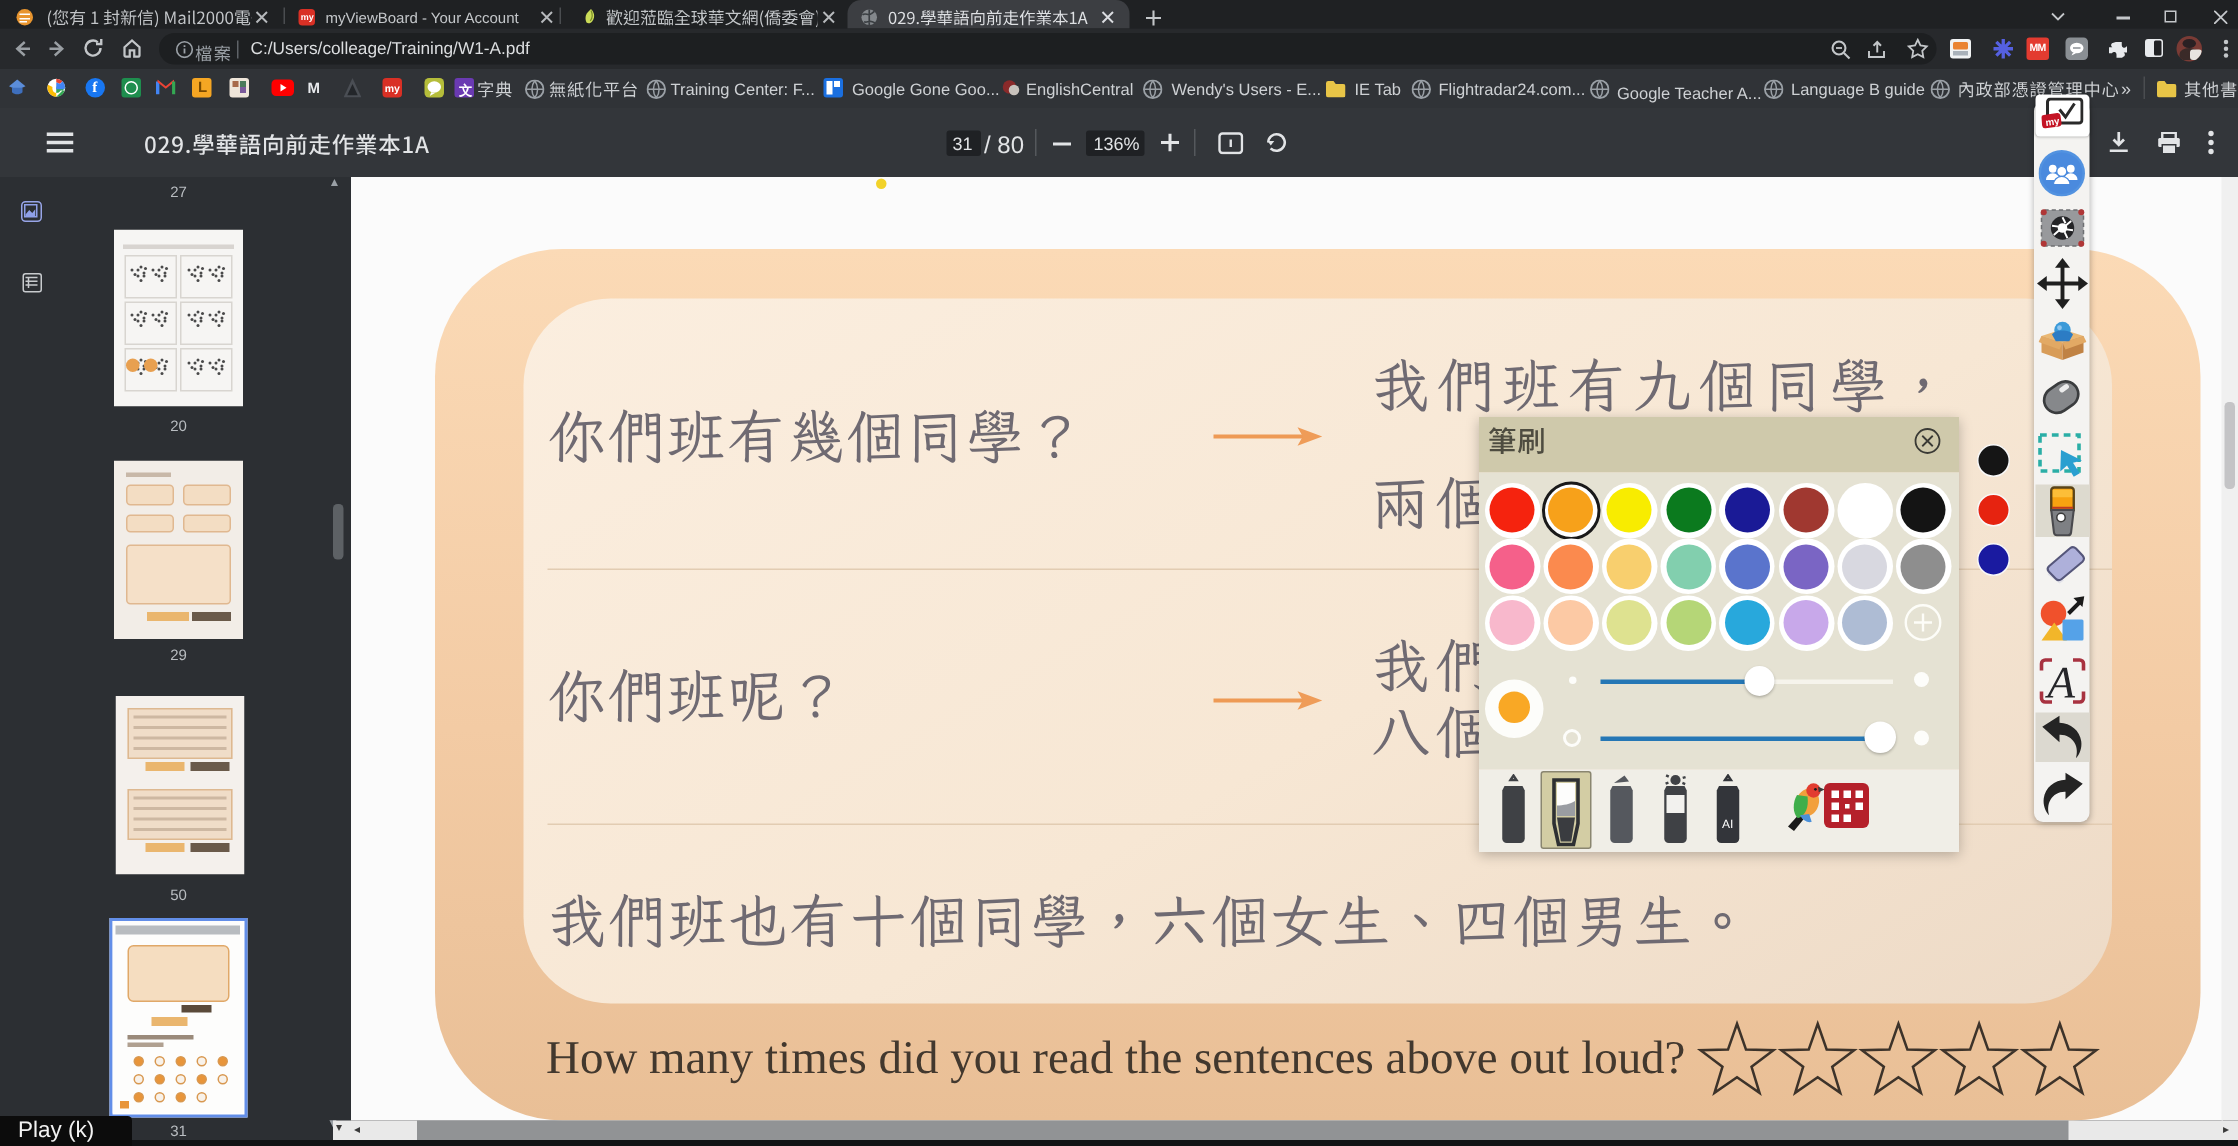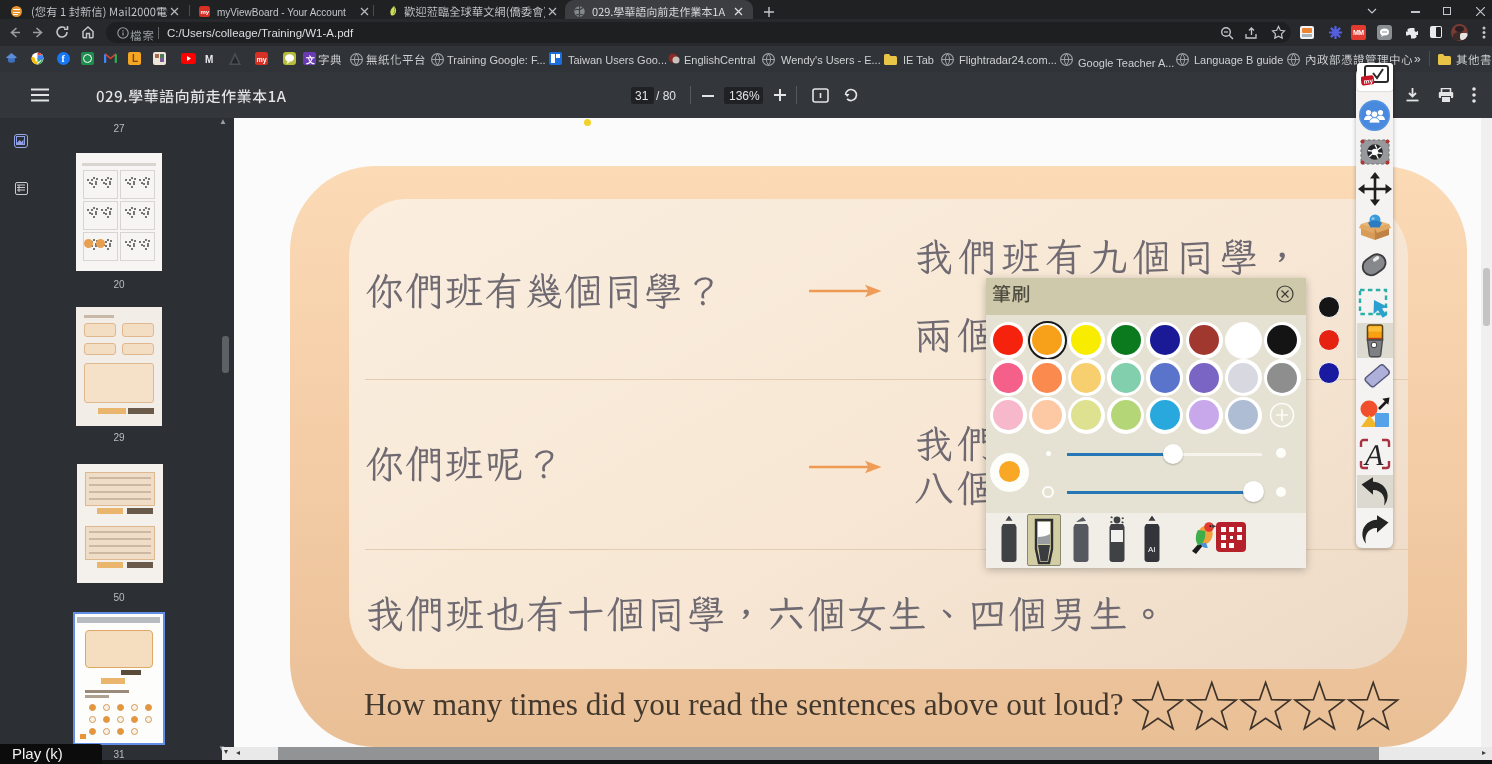--- a/index.html
+++ b/index.html
@@ -253,26 +253,26 @@
   </div>
 <svg style="position:absolute;left:366px;top:48px" width="64" height="21" viewBox="0 -16 64 21">
     <path d="M2.9 -9.7 3.7 -9.5Q3.4 -8.9 2.9 -8.2Q2.5 -7.6 2 -7.1Q1.5 -6.5 1 -6.1Q1 -6.2 0.9 -6.3Q0.8 -6.5 0.7 -6.6Q0.6 -6.7 0.5 -6.8Q1.2 -7.3 1.8 -8.1Q2.5 -8.9 2.9 -9.7ZM2.6 -8.3H10.5V-7.6H2.3ZM1 -5.6H10.6V-4.8H1ZM0.6 -2.9H10.8V-2.1H0.6ZM4.4 -6.9H5.1V-2.5H4.4ZM2.4 -6.9H3.2V-2.4H2.4ZM6.5 -6.9H7.2V-2.4H6.5ZM8.5 -6.9H9.3V-2.4H8.5ZM3.9 -1.3 4.7 -1.4Q4.9 -0.9 4.9 -0.3Q5 0.3 5 0.7L4.2 0.8Q4.2 0.6 4.1 0.2Q4.1 -0.2 4.1 -0.6Q4 -1 3.9 -1.3ZM6.3 -1.3 7.1 -1.5Q7.3 -1.1 7.4 -0.7Q7.6 -0.4 7.7 -0Q7.8 0.4 7.9 0.6L7 0.8Q6.9 0.4 6.7 -0.2Q6.5 -0.8 6.3 -1.3ZM8.7 -1.4 9.5 -1.7Q9.7 -1.3 9.9 -0.9Q10.2 -0.5 10.4 -0.1Q10.6 0.3 10.7 0.5L9.9 0.9Q9.8 0.6 9.6 0.2Q9.4 -0.2 9.1 -0.6Q8.9 -1 8.7 -1.4ZM2 -1.6 2.8 -1.4Q2.7 -1 2.5 -0.6Q2.3 -0.2 2.1 0.2Q1.9 0.6 1.7 0.9L0.8 0.6Q1 0.3 1.2 -0.1Q1.5 -0.4 1.7 -0.8Q1.9 -1.2 2 -1.6Z M20 -8.4H20.8Q20.8 -7 20.9 -5.7Q20.9 -4.4 21 -3.4Q21.1 -2.3 21.3 -1.6Q21.5 -0.8 21.7 -0.4Q21.9 -0 22.2 -0Q22.3 -0 22.4 -0.5Q22.5 -0.9 22.5 -1.8Q22.6 -1.7 22.8 -1.6Q23 -1.5 23.2 -1.4Q23.1 -0.6 23 -0.1Q22.9 0.4 22.7 0.6Q22.4 0.8 22.1 0.8Q21.6 0.8 21.3 0.3Q20.9 -0.1 20.7 -1Q20.4 -1.8 20.3 -3Q20.1 -4.1 20.1 -5.5Q20 -6.9 20 -8.4ZM17.7 -5.1H22.9V-4.3H17.7ZM22.1 -9.5 22.8 -8.8Q22.1 -8.6 21.2 -8.4Q20.3 -8.2 19.4 -8.1Q18.4 -8 17.5 -7.8Q17.5 -8 17.4 -8.2Q17.4 -8.4 17.3 -8.5Q18.1 -8.7 19 -8.8Q19.9 -9 20.7 -9.1Q21.6 -9.3 22.1 -9.5ZM17.3 1 17.2 0.2 17.6 -0.1 20 -0.9Q20 -0.7 20.1 -0.5Q20.1 -0.3 20.1 -0.1Q19.3 0.2 18.7 0.3Q18.2 0.5 17.9 0.7Q17.6 0.8 17.5 0.8Q17.4 0.9 17.3 1ZM15.4 -5.1 16.1 -5.3Q16.3 -5 16.4 -4.6Q16.6 -4.1 16.7 -3.7Q16.9 -3.4 16.9 -3.1L16.2 -2.8Q16.2 -3.1 16 -3.5Q15.9 -3.9 15.8 -4.3Q15.6 -4.7 15.4 -5.1ZM14.3 -2.2 15 -2.3Q15.1 -1.7 15.2 -1.1Q15.3 -0.4 15.3 0.1L14.6 0.3Q14.6 -0.2 14.5 -0.9Q14.4 -1.6 14.3 -2.2ZM13 -2.3 13.7 -2.1Q13.6 -1.4 13.5 -0.6Q13.3 0.1 13.1 0.7Q13 0.6 12.9 0.6Q12.8 0.5 12.6 0.5Q12.5 0.4 12.4 0.4Q12.6 -0.1 12.7 -0.8Q12.9 -1.6 13 -2.3ZM12.7 -5.4Q12.7 -5.4 12.6 -5.6Q12.6 -5.7 12.5 -5.9Q12.5 -6 12.4 -6.1Q12.6 -6.2 12.7 -6.3Q12.9 -6.5 13.1 -6.8Q13.2 -6.9 13.4 -7.2Q13.6 -7.5 13.8 -7.9Q14.1 -8.3 14.3 -8.8Q14.5 -9.2 14.7 -9.7L15.5 -9.4Q15.2 -8.7 14.8 -8.1Q14.4 -7.4 14 -6.9Q13.6 -6.3 13.2 -5.8V-5.8Q13.2 -5.8 13.1 -5.7Q13.1 -5.7 12.9 -5.6Q12.8 -5.6 12.8 -5.5Q12.7 -5.4 12.7 -5.4ZM12.7 -5.4 12.7 -6 13.1 -6.2 15.2 -6.4Q15.1 -6.3 15.1 -6.1Q15.1 -5.9 15.1 -5.7Q14.4 -5.7 13.9 -5.6Q13.5 -5.5 13.2 -5.5Q13 -5.5 12.9 -5.4Q12.7 -5.4 12.7 -5.4ZM12.8 -2.8Q12.7 -2.8 12.7 -3Q12.6 -3.1 12.6 -3.3Q12.5 -3.5 12.5 -3.6Q12.7 -3.6 12.9 -3.8Q13.1 -4 13.4 -4.3Q13.5 -4.5 13.8 -4.8Q14.1 -5.2 14.5 -5.7Q14.9 -6.2 15.2 -6.8Q15.6 -7.3 15.9 -7.9L16.7 -7.5Q16.2 -6.7 15.6 -5.9Q15.1 -5.2 14.5 -4.5Q13.9 -3.8 13.3 -3.2V-3.2Q13.3 -3.2 13.2 -3.1Q13.1 -3.1 13 -3Q12.9 -3 12.8 -2.9Q12.8 -2.8 12.8 -2.8ZM12.8 -2.8 12.7 -3.4 13.1 -3.7 16.3 -4.1Q16.3 -4 16.3 -3.8Q16.3 -3.6 16.3 -3.4Q15.2 -3.3 14.5 -3.1Q13.9 -3 13.5 -3Q13.2 -2.9 13 -2.9Q12.8 -2.8 12.8 -2.8ZM15.6 -2.4 16.3 -2.6Q16.4 -2.2 16.6 -1.6Q16.8 -1 16.9 -0.6L16.2 -0.4Q16.1 -0.8 15.9 -1.4Q15.8 -2 15.6 -2.4ZM17.3 1Q17.2 0.9 17.2 0.7Q17.1 0.6 17 0.5Q16.9 0.4 16.9 0.3Q17 0.2 17.1 -0Q17.3 -0.2 17.3 -0.6V-8.5H18.1V0.1Q18.1 0.1 18 0.2Q17.8 0.3 17.7 0.4Q17.5 0.5 17.4 0.7Q17.3 0.8 17.3 1Z M29.6 -9.5H30.4V-1Q30.4 -0.7 30.5 -0.5Q30.6 -0.4 30.7 -0.3Q30.9 -0.3 31.2 -0.3Q31.3 -0.3 31.6 -0.3Q31.8 -0.3 32.2 -0.3Q32.5 -0.3 32.8 -0.3Q33.1 -0.3 33.3 -0.3Q33.6 -0.3 33.8 -0.5Q33.9 -0.7 34 -1.2Q34.1 -1.8 34.1 -2.7Q34.3 -2.6 34.5 -2.5Q34.7 -2.4 34.9 -2.4Q34.8 -1.3 34.7 -0.7Q34.6 -0 34.3 0.3Q33.9 0.5 33.3 0.5Q33.2 0.5 33 0.5Q32.8 0.5 32.5 0.5Q32.2 0.5 31.9 0.5Q31.6 0.5 31.4 0.5Q31.2 0.5 31.1 0.5Q30.5 0.5 30.2 0.4Q29.9 0.3 29.8 -0.1Q29.6 -0.4 29.6 -1ZM27.6 -9.6 28.4 -9.3Q28 -8.4 27.4 -7.4Q26.8 -6.5 26.2 -5.7Q25.5 -4.8 24.8 -4.2Q24.8 -4.3 24.7 -4.4Q24.6 -4.6 24.5 -4.8Q24.4 -4.9 24.3 -5Q25 -5.6 25.6 -6.3Q26.2 -7.1 26.7 -7.9Q27.2 -8.7 27.6 -9.6ZM26.4 -6.8 27.2 -7.6 27.2 -7.6V0.9H26.4ZM30.1 -6.3H34.6V-5.5H30.1Z M37.2 -8.9H46.3V-8H37.2ZM36.6 -4H46.9V-3.1H36.6ZM38 -7.2 38.8 -7.5Q39 -7.1 39.2 -6.6Q39.5 -6.1 39.6 -5.7Q39.8 -5.2 39.9 -4.9L39.1 -4.6Q39 -4.9 38.8 -5.4Q38.6 -5.8 38.4 -6.3Q38.2 -6.8 38 -7.2ZM44.7 -7.5 45.6 -7.3Q45.4 -6.8 45.1 -6.3Q44.9 -5.8 44.6 -5.4Q44.4 -4.9 44.2 -4.6L43.4 -4.8Q43.6 -5.2 43.9 -5.6Q44.1 -6.1 44.3 -6.6Q44.5 -7.1 44.7 -7.5ZM41.3 -8.6H42.2V0.9H41.3Z M50.5 -0.6H57V0.3H50.5ZM50.1 -3.9H57.4V0.9H56.5V-3.1H50.9V0.9H50.1ZM54.9 -7.9 55.6 -8.4Q56.1 -7.9 56.7 -7.3Q57.3 -6.7 57.8 -6.1Q58.3 -5.5 58.6 -5L57.9 -4.5Q57.6 -4.9 57.1 -5.6Q56.6 -6.2 56 -6.8Q55.5 -7.4 54.9 -7.9ZM49.4 -4.9Q49.4 -5 49.4 -5.2Q49.3 -5.3 49.3 -5.5Q49.2 -5.6 49.2 -5.8Q49.4 -5.8 49.6 -6Q49.8 -6.2 50.1 -6.4Q50.3 -6.6 50.6 -6.9Q50.9 -7.2 51.3 -7.7Q51.6 -8.1 52 -8.6Q52.4 -9.2 52.8 -9.7L53.6 -9.3Q53.1 -8.6 52.5 -7.8Q51.9 -7.1 51.2 -6.5Q50.6 -5.9 50 -5.4V-5.3Q50 -5.3 49.9 -5.3Q49.8 -5.3 49.7 -5.2Q49.6 -5.1 49.5 -5Q49.4 -5 49.4 -4.9ZM49.4 -4.9 49.4 -5.6 50.1 -5.9 57.4 -6.2Q57.4 -6.1 57.5 -5.8Q57.5 -5.6 57.5 -5.5Q55.8 -5.4 54.5 -5.3Q53.3 -5.2 52.5 -5.2Q51.6 -5.1 51.1 -5.1Q50.5 -5.1 50.2 -5Q49.9 -5 49.7 -5Q49.6 -4.9 49.4 -4.9Z" fill="#ced1d4"></path>
   </svg>
 <div class="ab" style="left:431px;top:53px;width:13.0px;height:13.0px;">
     <svg width="13.0" height="13.0">
       <circle cx="6.5" cy="6.5" r="5.9" fill="none" stroke="#9aa0a6" stroke-width="1.2"></circle>
       <path d="M0.8 6.5h11.4M6.5 0.8a9.424999999999999 9.424999999999999 0 0 1 0 11.4M6.5 0.8a9.424999999999999 9.424999999999999 0 0 0 0 11.4" stroke="#9aa0a6" stroke-width="1" fill="none"></path>
     </svg>
   </div>
-<div class="ab" style="left:447px;top:53.5px;font-size:11px;color:#ced1d4">Training Google: F...</div>
+<div class="ab" style="left:447px;top:53.5px;font-size:11px;color:#ced1d4">Training Center: F...</div>
 <div class="ab" style="left:549px;top:52px;width:13px;height:13px;background:#1a6fe0;border-radius:2px">
     <div class="ab" style="left:2px;top:2px;width:3.5px;height:9px;background:#fff"></div>
     <div class="ab" style="left:7px;top:2px;width:4px;height:4px;background:#fff"></div>
   </div>
-<div class="ab" style="left:568px;top:53.5px;font-size:11px;color:#ced1d4">Taiwan Users Goo...</div>
+<div class="ab" style="left:568px;top:53.5px;font-size:11px;color:#ced1d4">Google Gone Goo...</div>
 <div class="ab" style="left:668px;top:53px;width:12px;height:11px;">
     <svg width="12" height="11">
       <circle cx="5" cy="5" r="4.5" fill="#8a2a2a"></circle>
       <circle cx="8" cy="7" r="3.5" fill="#c8c2bc"></circle>
     </svg>
   </div>
 <div class="ab" style="left:684px;top:53.5px;font-size:11px;color:#ced1d4">EnglishCentral</div>
 <div class="ab" style="left:762px;top:53px;width:13.0px;height:13.0px;">
     <svg width="13.0" height="13.0">
       <circle cx="6.5" cy="6.5" r="5.9" fill="none" stroke="#9aa0a6" stroke-width="1.2"></circle>
@@ -331,21 +331,21 @@
     <svg width="18" height="14">
       <path d="M0 1.5h18M0 7h18M0 12.5h18" stroke="#e2e4e6" stroke-width="2.2"></path>
     </svg>
   </div>
 <svg style="position:absolute;left:96px;top:81px" width="195" height="27" viewBox="0 -21 195 27">
     <path d="M4.3 0.2Q3.2 0.2 2.4 -0.4Q1.6 -1.1 1.2 -2.4Q0.7 -3.6 0.7 -5.6Q0.7 -7.5 1.2 -8.7Q1.6 -10 2.4 -10.6Q3.2 -11.2 4.3 -11.2Q5.4 -11.2 6.2 -10.6Q7 -10 7.4 -8.7Q7.8 -7.5 7.8 -5.6Q7.8 -3.6 7.4 -2.4Q7 -1.1 6.2 -0.4Q5.4 0.2 4.3 0.2ZM4.3 -1.2Q4.8 -1.2 5.3 -1.6Q5.7 -2 6 -3Q6.2 -4 6.2 -5.6Q6.2 -7.2 6 -8.1Q5.7 -9.1 5.3 -9.5Q4.8 -9.9 4.3 -9.9Q3.7 -9.9 3.3 -9.5Q2.9 -9.1 2.6 -8.1Q2.4 -7.2 2.4 -5.6Q2.4 -4 2.6 -3Q2.9 -2 3.3 -1.6Q3.7 -1.2 4.3 -1.2Z M9.7 0V-1Q11.3 -2.5 12.4 -3.7Q13.5 -4.9 14.1 -5.9Q14.6 -6.9 14.6 -7.8Q14.6 -8.4 14.4 -8.9Q14.2 -9.4 13.8 -9.6Q13.4 -9.9 12.8 -9.9Q12.1 -9.9 11.6 -9.5Q11 -9.2 10.6 -8.6L9.6 -9.6Q10.3 -10.4 11.1 -10.8Q11.9 -11.2 13 -11.2Q14 -11.2 14.8 -10.8Q15.5 -10.4 15.9 -9.7Q16.3 -8.9 16.3 -7.9Q16.3 -6.9 15.8 -5.8Q15.3 -4.7 14.4 -3.6Q13.4 -2.5 12.3 -1.4Q12.7 -1.4 13.2 -1.4Q13.7 -1.5 14.1 -1.5H16.8V0Z M21.8 0.2Q20.8 0.2 20.1 -0.1Q19.4 -0.5 18.9 -1L19.9 -2.1Q20.2 -1.7 20.7 -1.4Q21.2 -1.2 21.7 -1.2Q22.2 -1.2 22.7 -1.5Q23.1 -1.7 23.5 -2.3Q23.8 -2.8 24.1 -3.7Q24.3 -4.6 24.3 -5.9Q24.3 -7.3 24 -8.2Q23.7 -9.1 23.2 -9.5Q22.7 -9.9 22.1 -9.9Q21.6 -9.9 21.2 -9.6Q20.8 -9.4 20.6 -8.9Q20.3 -8.3 20.3 -7.6Q20.3 -6.9 20.6 -6.4Q20.8 -5.9 21.2 -5.7Q21.6 -5.4 22.1 -5.4Q22.7 -5.4 23.2 -5.7Q23.8 -6.1 24.3 -6.8L24.3 -5.5Q24 -5.1 23.6 -4.8Q23.2 -4.5 22.7 -4.3Q22.3 -4.1 21.8 -4.1Q20.9 -4.1 20.2 -4.5Q19.5 -4.9 19.1 -5.7Q18.7 -6.5 18.7 -7.6Q18.7 -8.7 19.2 -9.5Q19.6 -10.4 20.4 -10.8Q21.1 -11.2 22 -11.2Q22.8 -11.2 23.5 -10.9Q24.2 -10.6 24.7 -9.9Q25.3 -9.3 25.6 -8.3Q25.9 -7.3 25.9 -5.9Q25.9 -4.3 25.5 -3.1Q25.2 -2 24.6 -1.2Q24 -0.5 23.3 -0.1Q22.6 0.2 21.8 0.2Z M29.4 0.2Q28.9 0.2 28.6 -0.1Q28.2 -0.5 28.2 -1Q28.2 -1.6 28.6 -1.9Q28.9 -2.2 29.4 -2.2Q29.9 -2.2 30.2 -1.9Q30.5 -1.6 30.5 -1Q30.5 -0.5 30.2 -0.1Q29.9 0.2 29.4 0.2Z M32.9 -2.8H46.4V-1.6H32.9ZM35.7 -5.4H42.6V-4.3H35.7ZM39.1 -3.3H40.5V-0.1Q40.5 0.4 40.3 0.6Q40.2 0.9 39.8 1.1Q39.4 1.2 38.8 1.2Q38.2 1.2 37.3 1.2Q37.2 1 37.1 0.6Q37 0.3 36.8 0Q37.2 0.1 37.6 0.1Q38 0.1 38.4 0.1Q38.7 0.1 38.8 0.1Q38.9 0.1 39 0Q39.1 -0 39.1 -0.2ZM42.2 -5.4H42.6L42.9 -5.4L43.7 -4.7Q43.2 -4.3 42.5 -3.9Q41.8 -3.5 41.1 -3.2Q40.4 -2.8 39.7 -2.6Q39.6 -2.7 39.4 -3Q39.2 -3.2 39.1 -3.3Q39.6 -3.5 40.2 -3.8Q40.8 -4.2 41.4 -4.5Q41.9 -4.8 42.2 -5.1ZM33.2 -7.3H46.1V-4.4H44.7V-6.2H34.5V-4.4H33.2ZM44 -12.1H45.3Q45.3 -11.2 45.2 -10.3Q45.1 -9.3 45.1 -8.3Q45 -7.4 44.9 -6.7H43.5Q43.6 -7.4 43.7 -8.4Q43.8 -9.3 43.9 -10.3Q43.9 -11.3 44 -12.1ZM41.7 -12.1H44.5V-11.2H41.7ZM37 -12.6 37.6 -11.7Q37 -11.4 36.1 -11.3Q35.2 -11.1 34.6 -11L34 -11.8Q34.5 -11.9 35 -12Q35.6 -12.1 36.1 -12.3Q36.6 -12.4 37 -12.6ZM34.8 -10.5H37.5V-9.6H34.8ZM34.8 -8.9H37.6V-8H34.8ZM41.8 -10.5H44.4V-9.6H41.8ZM41.7 -8.9H44.3V-8H41.7ZM40.3 -12.5 41.2 -12.3Q40.7 -11.6 39.9 -11Q39.2 -10.3 38.4 -9.9Q38.3 -10.1 38.1 -10.3Q37.8 -10.5 37.6 -10.6Q38.4 -11 39.1 -11.5Q39.8 -12 40.3 -12.5ZM37.9 -11.8 38.6 -12.4Q39.1 -12.2 39.6 -11.9Q40.1 -11.6 40.6 -11.3Q41.1 -11 41.4 -10.7L40.7 -10.1Q40.4 -10.3 39.9 -10.7Q39.5 -11 38.9 -11.3Q38.4 -11.6 37.9 -11.8ZM40.3 -10 41.3 -9.7Q40.7 -9 39.9 -8.3Q39.1 -7.7 38.3 -7.3Q38.2 -7.4 37.9 -7.6Q37.7 -7.8 37.5 -8Q38.3 -8.3 39.1 -8.9Q39.9 -9.4 40.3 -10ZM37.9 -9.3 38.6 -9.9Q39.1 -9.6 39.6 -9.3Q40.1 -9 40.6 -8.7Q41.1 -8.3 41.4 -8L40.7 -7.4Q40.4 -7.7 39.9 -8Q39.5 -8.3 38.9 -8.7Q38.4 -9 37.9 -9.3ZM34 -11.8 35.4 -11.4 35.7 -6.8H34.4Z M48.7 -6.6H53.7V-5.4H48.7ZM48.4 -4.1H61.9V-2.9H48.4ZM48.7 -9H61.5V-7.8H48.7ZM49.2 -1.8H61V-0.7H49.2ZM54.4 -8.6H55.8V1.3H54.4ZM50.8 -7.5H52.1V-4.4H50.8ZM58.2 -7.5H59.5V-4.4H58.2ZM51.8 -12.7H53.2V-9.4H51.8ZM57 -12.7H58.4V-9.4H57ZM48.5 -11.7H54.8V-10.4H48.5ZM55.4 -11.7H61.8V-10.4H55.4ZM56.5 -6.7H61.5V-5.5H56.5Z M64.3 -8.1H68.8V-7H64.3ZM64.3 -6.1H68.8V-5H64.3ZM63.7 -10.1H69.3V-9H63.7ZM64.9 -4.1H68.9V0.4H64.9V-0.8H67.7V-2.9H64.9ZM64.3 -4.1H65.5V1.1H64.3ZM65.4 -12.2 66.5 -12.7Q66.8 -12.3 67.1 -11.7Q67.4 -11.2 67.6 -10.8L66.5 -10.1Q66.3 -10.5 66 -11.1Q65.7 -11.7 65.4 -12.2ZM70.6 -0.6H76.1V0.7H70.6ZM69.5 -12.1H77.2V-10.9H69.5ZM69.2 -6.4H77.6V-5.2H69.2ZM70 -4.3H76.7V1.2H75.3V-3H71.3V1.3H70ZM69.9 -9.5H76.2V-5.8H74.9V-8.4H69.9ZM72 -11.6 73.4 -11.5Q73.2 -10.6 73.1 -9.5Q72.9 -8.5 72.7 -7.5Q72.5 -6.6 72.3 -5.9H71Q71.1 -6.4 71.2 -7.1Q71.4 -7.8 71.5 -8.6Q71.7 -9.4 71.8 -10.1Q71.9 -10.9 72 -11.6Z M80 -10.1H91.4V-8.7H81.4V1.3H80ZM90.9 -10.1H92.3V-0.5Q92.3 0.1 92.1 0.5Q92 0.8 91.5 1Q91.1 1.2 90.4 1.2Q89.7 1.3 88.6 1.3Q88.6 1.1 88.5 0.8Q88.5 0.5 88.4 0.3Q88.3 0 88.2 -0.2Q88.7 -0.2 89.1 -0.1Q89.6 -0.1 90 -0.1Q90.3 -0.2 90.5 -0.2Q90.7 -0.2 90.8 -0.2Q90.9 -0.3 90.9 -0.5ZM85 -12.7 86.8 -12.4Q86.5 -11.6 86.1 -10.7Q85.6 -9.9 85.3 -9.3L83.9 -9.6Q84.1 -10 84.3 -10.6Q84.6 -11.1 84.7 -11.7Q84.9 -12.2 85 -12.7ZM83.2 -7H84.5V-0.8H83.2ZM83.8 -7H89.1V-1.9H83.8V-3.2H87.8V-5.7H83.8Z M94.9 -10.4H108.4V-9.1H94.9ZM96.5 -5.4H100.6V-4.3H96.5ZM96.5 -3H100.6V-2H96.5ZM103 -7.7H104.4V-1.6H103ZM100.1 -7.9H101.5V-0.2Q101.5 0.2 101.3 0.5Q101.2 0.8 100.9 1Q100.5 1.1 100 1.2Q99.5 1.2 98.8 1.2Q98.7 0.9 98.6 0.6Q98.4 0.2 98.3 -0Q98.8 -0 99.2 0Q99.7 0 99.8 -0Q100 -0 100 -0.1Q100.1 -0.1 100.1 -0.3ZM106.1 -8.1H107.5V-0.4Q107.5 0.2 107.3 0.5Q107.2 0.8 106.8 1Q106.4 1.1 105.8 1.2Q105.2 1.2 104.4 1.2Q104.3 0.9 104.2 0.5Q104 0.1 103.9 -0.1Q104.5 -0.1 105 -0.1Q105.6 -0.1 105.8 -0.1Q105.9 -0.1 106 -0.2Q106.1 -0.2 106.1 -0.4ZM97.1 -12.2 98.4 -12.7Q98.8 -12.2 99.2 -11.6Q99.7 -11.1 99.9 -10.6L98.5 -10.1Q98.3 -10.6 97.9 -11.1Q97.5 -11.7 97.1 -12.2ZM104.8 -12.7 106.3 -12.3Q105.9 -11.5 105.4 -10.8Q104.9 -10.1 104.5 -9.6L103.3 -10.1Q103.5 -10.4 103.8 -10.9Q104.1 -11.4 104.4 -11.8Q104.6 -12.3 104.8 -12.7ZM95.8 -7.9H97.1V-4.3Q97.1 -3.5 97 -2.4Q96.9 -1.4 96.7 -0.5Q96.4 0.5 95.8 1.3Q95.7 1.2 95.5 1Q95.3 0.8 95.1 0.7Q94.9 0.6 94.8 0.5Q95.3 -0.2 95.5 -1Q95.7 -1.9 95.8 -2.7Q95.8 -3.6 95.8 -4.3ZM96.7 -7.9H100.7V-6.7H96.7Z M117.1 -4.4H122.7V-3.1H117.1ZM113.6 -4Q114.1 -2.8 114.8 -2.1Q115.4 -1.4 116.3 -1Q117.2 -0.6 118.2 -0.4Q119.3 -0.3 120.4 -0.3Q120.6 -0.3 121 -0.3Q121.3 -0.3 121.8 -0.3Q122.2 -0.3 122.7 -0.3Q123.1 -0.3 123.5 -0.3Q123.9 -0.3 124.1 -0.3Q124 -0.1 123.9 0.1Q123.8 0.4 123.7 0.6Q123.7 0.9 123.6 1.1H122.9H120.4Q119 1.1 117.8 0.9Q116.6 0.7 115.6 0.2Q114.6 -0.3 113.8 -1.2Q113.1 -2.1 112.5 -3.5ZM111.8 -11H122.6V-9.7H111.8ZM110.5 -7.9H123.7V-6.6H110.5ZM116.3 -12.6H117.8V-7.2H116.3ZM116.4 -7.1H117.8V0.1L116.4 -0.4ZM112.7 -5.8 114.2 -5.6Q114 -4.4 113.7 -3.1Q113.3 -1.8 112.7 -0.6Q112.1 0.5 111.1 1.3Q111 1.1 110.8 1Q110.6 0.8 110.4 0.6Q110.2 0.5 110 0.4Q110.9 -0.3 111.5 -1.3Q112 -2.4 112.3 -3.5Q112.6 -4.7 112.7 -5.8Z M132.5 -10.2H139.6V-8.8H131.8ZM134.4 -6.9H139.3V-5.6H134.4ZM134.4 -3.6H139.5V-2.3H134.4ZM133.7 -9.7H135.1V1.3H133.7ZM132.9 -12.5 134.3 -12.1Q133.9 -10.9 133.3 -9.8Q132.8 -8.6 132.1 -7.6Q131.5 -6.6 130.8 -5.8Q130.7 -5.9 130.5 -6.1Q130.3 -6.3 130 -6.5Q129.8 -6.7 129.7 -6.8Q130.4 -7.4 131 -8.4Q131.6 -9.3 132.1 -10.4Q132.6 -11.4 132.9 -12.5ZM129.2 -12.6 130.5 -12.2Q130.1 -10.9 129.4 -9.6Q128.7 -8.4 128 -7.3Q127.2 -6.1 126.4 -5.3Q126.3 -5.5 126.2 -5.7Q126 -6 125.9 -6.3Q125.7 -6.6 125.6 -6.8Q126.3 -7.5 127 -8.4Q127.6 -9.4 128.2 -10.4Q128.8 -11.5 129.2 -12.6ZM127.6 -8.6 129 -10 129 -10V1.2H127.6Z M141.5 -3.4H154.8V-2.3H141.5ZM141.6 -10.1H154.7V-8.9H141.6ZM142.2 -7.4H154.2V-6.3H142.2ZM142.9 -5.4H153.4V-4.4H142.9ZM147.4 -6.9H148.8V1.3H147.4ZM146.1 -12.7H147.4V-9.5H146.1ZM148.9 -12.7H150.2V-9.6H148.9ZM152.4 -12.5 153.8 -12.1Q153.5 -11.5 153.1 -10.9Q152.7 -10.3 152.4 -9.9L151.3 -10.3Q151.5 -10.6 151.7 -11Q151.9 -11.4 152.1 -11.8Q152.2 -12.2 152.4 -12.5ZM150.5 -9 151.9 -8.6Q151.6 -8.2 151.3 -7.9Q151 -7.5 150.8 -7.2L149.6 -7.6Q149.8 -7.9 150.1 -8.3Q150.3 -8.7 150.5 -9ZM142.7 -12.1 144 -12.6Q144.3 -12.1 144.7 -11.4Q145 -10.8 145.2 -10.4L143.9 -9.9Q143.8 -10.4 143.4 -11Q143.1 -11.6 142.7 -12.1ZM144.6 -8.7 145.9 -9Q146.1 -8.7 146.3 -8.3Q146.6 -7.9 146.7 -7.6L145.3 -7.3Q145.2 -7.6 145 -8Q144.8 -8.4 144.6 -8.7ZM145.8 -1.6 146.8 -1.1Q146.3 -0.7 145.5 -0.3Q144.8 0 143.9 0.4Q143.1 0.7 142.3 0.8Q142.2 0.6 141.9 0.3Q141.7 -0 141.5 -0.2Q142.2 -0.3 143 -0.5Q143.9 -0.8 144.6 -1Q145.3 -1.3 145.8 -1.6ZM149.6 -1 150.5 -1.7Q151.2 -1.5 152 -1.2Q152.8 -0.9 153.5 -0.6Q154.2 -0.3 154.7 -0L153.8 0.8Q153.3 0.6 152.6 0.3Q151.9 -0.1 151.1 -0.4Q150.3 -0.7 149.6 -1Z M157.1 -9.6H170.2V-8.2H157.1ZM159.5 -2.9H167.7V-1.4H159.5ZM162.9 -12.7H164.4V1.3H162.9ZM161.6 -9.1 162.9 -8.7Q162.3 -7.1 161.5 -5.7Q160.7 -4.3 159.8 -3.1Q158.8 -1.9 157.6 -1.1Q157.5 -1.2 157.3 -1.5Q157.1 -1.7 157 -1.9Q156.8 -2.1 156.6 -2.2Q157.7 -2.9 158.6 -4Q159.6 -5.1 160.3 -6.4Q161.1 -7.7 161.6 -9.1ZM165.6 -9.1Q166.1 -7.7 166.8 -6.4Q167.6 -5.1 168.6 -4.1Q169.6 -3 170.6 -2.3Q170.5 -2.2 170.2 -2Q170 -1.8 169.8 -1.5Q169.7 -1.3 169.5 -1.1Q168.4 -1.9 167.4 -3.1Q166.4 -4.3 165.6 -5.7Q164.9 -7.1 164.3 -8.7Z M172.9 0V-1.4H175.3V-9.1H173.3V-10.2Q174.1 -10.3 174.7 -10.5Q175.3 -10.8 175.8 -11H177.1V-1.4H179.2V0Z M180.7 0 184.3 -11H186.3L190 0H188.2L186.4 -6Q186.1 -6.9 185.8 -7.8Q185.6 -8.7 185.3 -9.7H185.3Q185 -8.7 184.8 -7.8Q184.5 -6.9 184.2 -6L182.4 0ZM182.7 -3.1V-4.5H187.9V-3.1Z" fill="#e2e4e6"></path>
   </svg>
 <div class="ab" style="left:631px;top:87px;width:23px;height:17px;background:#1f2124;border-radius:2px">
     <div class="ab" style="left:4px;top:1.5px;font-size:12px;color:#e2e4e6">31</div>
   </div>
-<div class="ab" style="left:656px;top:89px;font-size:12px;color:#e2e4e6">/ 80</div>
+<div class="ab" style="left:656px;top:89px;font-size:16px;color:#e2e4e6">/ 80</div>
 <div class="ab" style="left:690px;top:86px;width:1px;height:18px;background:#55585c"></div>
 <div class="ab" style="left:702px;top:94.5px;width:12px;height:2px;background:#e2e4e6"></div>
 <div class="ab" style="left:724px;top:87px;width:39px;height:17px;background:#1f2124;border-radius:2px">
     <div class="ab" style="left:5px;top:1.5px;font-size:12px;color:#e2e4e6">136%</div>
   </div>
 <div class="ab" style="left:774px;top:89px;width:12px;height:12px;">
     <svg width="12" height="12">
       <path d="M6 0v12M0 6h12" stroke="#e2e4e6" stroke-width="2"></path>
     </svg>
   </div>
@@ -913,14 +913,14 @@
 <div class="ab" style="left:1357.5px;top:475.0px;width:34px;height:32px;">
     <svg width="34" height="32">
       <path d="M3.5 9.5L15 2.2v4.6c7.5.3 13.5 5.2 14.5 12.4.6 4.4-1 8.8-3.6 11.3 1.1-3.4.9-7.3-.9-10.3-2-3.4-5.7-5.5-10-5.3v4.9z" fill="#242424"></path>
     </svg>
   </div>
 <div class="ab" style="left:1357.5px;top:513.0px;width:34px;height:32px;">
     <svg width="34" height="32">
       <path d="M30.5 9.5L19 2.2v4.6c-7.5.3-13.5 5.2-14.5 12.4-.6 4.4 1 8.8 3.6 11.3-1.1-3.4-.9-7.3.9-10.3 2-3.4 5.7-5.5 10-5.3v4.9z" fill="#242424"></path>
     </svg>
   </div>
-<div class="ab" style="left:0px;top:744px;width:102px;height:20px;background:#0c0c0c;border-radius:0 3px 0 0">
+<div class="ab" style="left:0px;top:744px;width:88px;height:20px;background:#0c0c0c;border-radius:0 3px 0 0">
     <div class="ab" style="left:12px;top:1px;font-size:15px;color:#f2f2f2">Play (k)</div>
   </div>
 </body></html>

